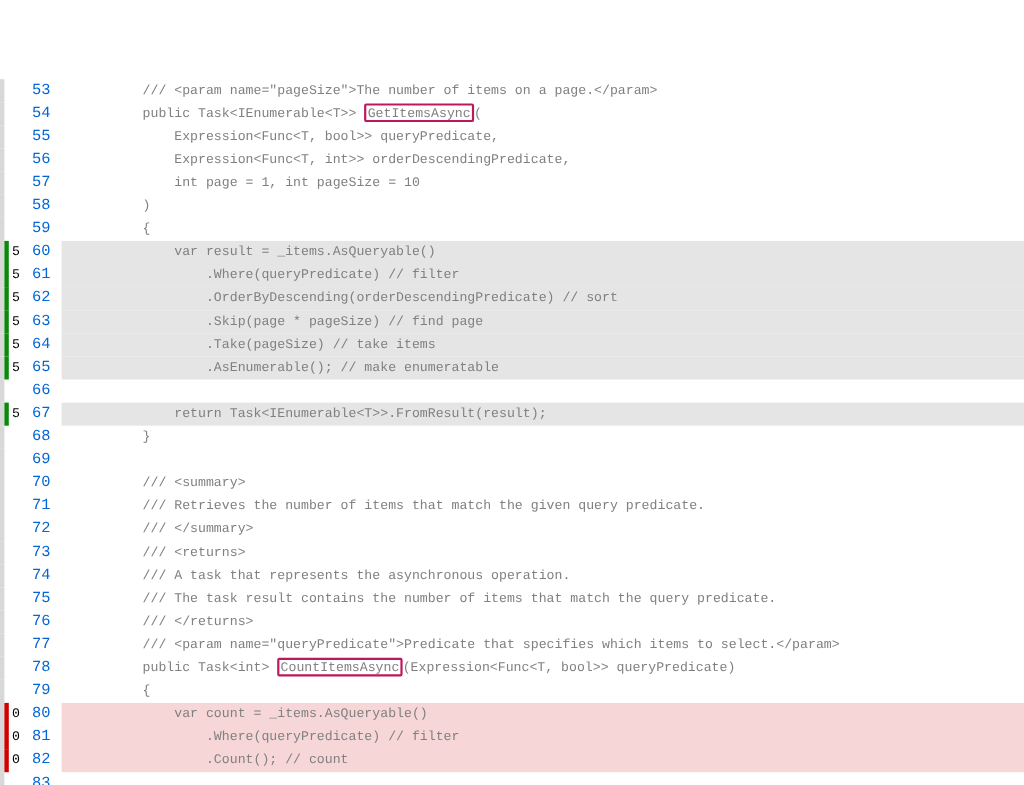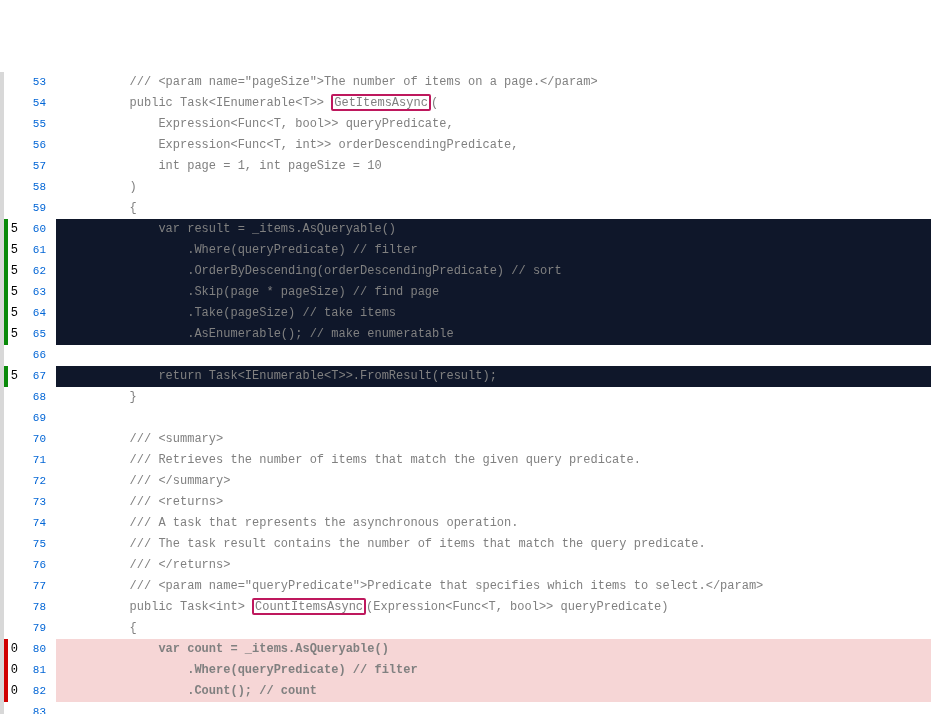--- a/index.html
+++ b/index.html
@@ -42,29 +42,29 @@
     width: 4px;
   }
   .hit-mark.green { background: #0a8a0a; }
   .hit-mark.red { background: #d00000; }
   .line-number {
     width: 34px;
     color: #0366d6;
     text-align: right;
     padding-right: 10px;
     flex-shrink: 0;
-    font-size: 11px;
+    font-size: 14px;
   }
   .code-cell {
     flex: 1;
     padding-left: 16px;
     position: relative;
   }
-  .code-cell.covered-bg { background: #0f172a; }
-  .code-cell.uncovered-bg { background: #f6d6d6; font-weight: bold; }
+  .code-cell.covered-bg { background: #e5e5e5; }
+  .code-cell.uncovered-bg { background: #f6d6d6; }
   .code-text {
     color: #808080;
   }
   .highlight-box {
     border: 2px solid #be185d;
     border-radius: 2px;
     padding: 0 1px;
     display: inline-block;
     line-height: 15px;
     height: 17px;

